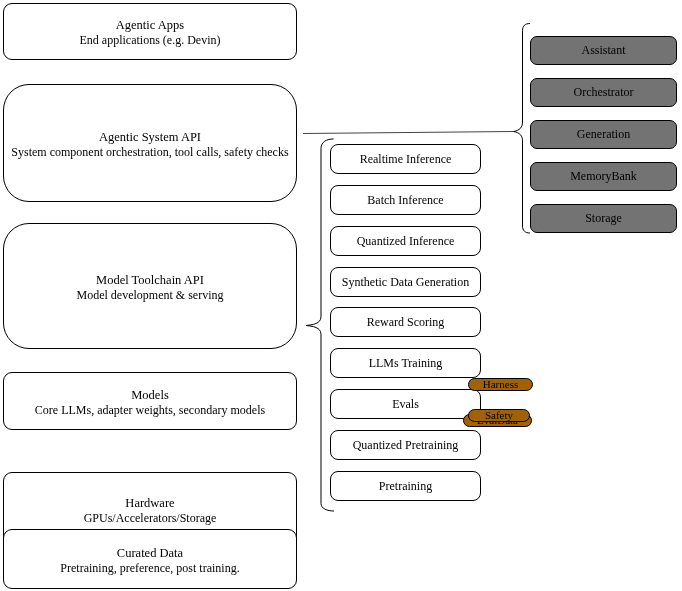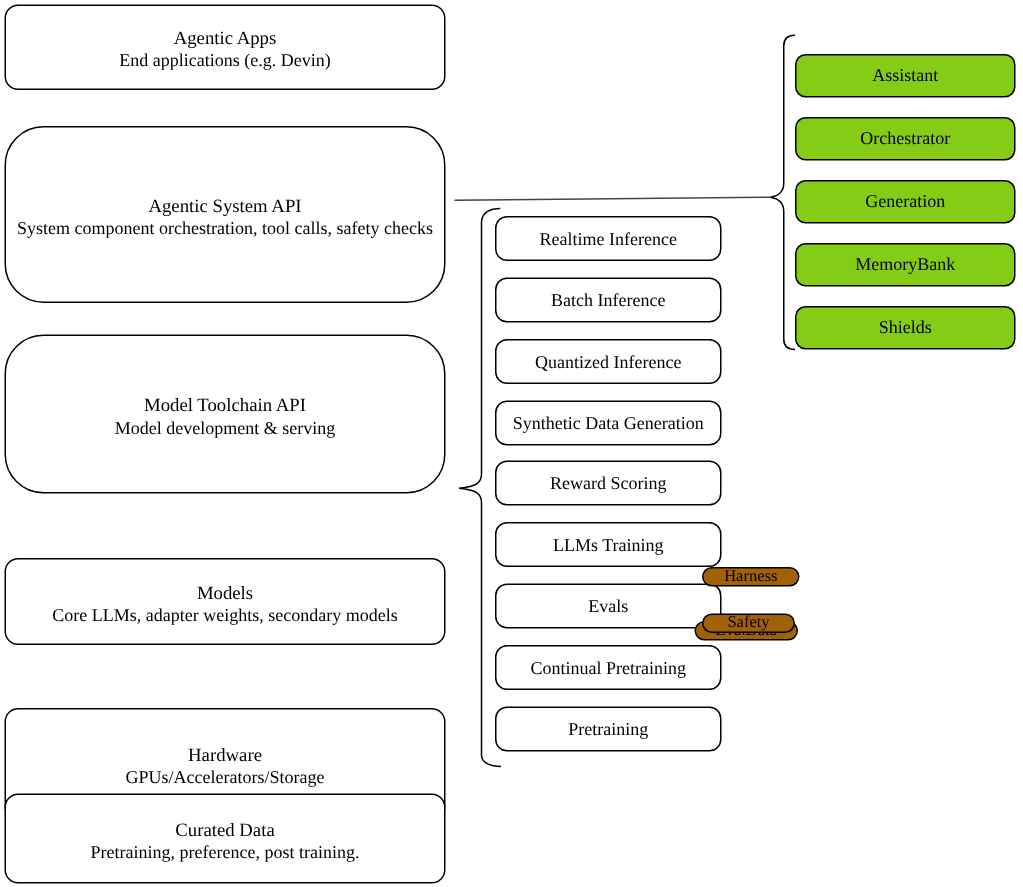--- a/index.html
+++ b/index.html
@@ -51,21 +51,21 @@
     white-space: nowrap;
   }
   .comp {
     position: absolute;
     left: 530px;
     width: 147px;
     height: 29px;
     box-sizing: border-box;
     border: 1.3px solid #000000;
     border-radius: 7px;
-    background: #84cc16;
+    background: #737373;
     display: flex;
     align-items: center;
     justify-content: center;
     font-size: 12px;
     white-space: nowrap;
   }
   .pill {
     position: absolute;
     height: 13px;
     box-sizing: border-box;
@@ -101,21 +101,21 @@
   </svg>
 
   <div class="layer r9" style="top:3px;height:57px">
     <div class="title">Agentic Apps</div>
     <div class="subtitle">End applications (e.g. Devin)</div>
   </div>
   <div class="layer r26" style="top:84px;height:118px">
     <div class="title">Agentic System API</div>
     <div class="subtitle">System component orchestration, tool calls, safety checks</div>
   </div>
-  <div class="layer r26" style="top:223px;height:106px">
+  <div class="layer r26" style="top:223px;height:126px">
     <div class="title">Model Toolchain API</div>
     <div class="subtitle">Model development &amp; serving</div>
   </div>
   <div class="layer r9" style="top:372px;height:58px">
     <div class="title">Models</div>
     <div class="subtitle">Core LLMs, adapter weights, secondary models</div>
   </div>
   <div class="layer r9" style="top:472px;height:75px">
     <div class="title">Hardware</div>
     <div class="subtitle">GPUs/Accelerators/Storage</div>
@@ -125,26 +125,26 @@
     <div class="subtitle">Pretraining, preference, post training.</div>
   </div>
 
   <div class="node" style="top:144px">Realtime Inference</div>
   <div class="node" style="top:185px">Batch Inference</div>
   <div class="node" style="top:226px">Quantized Inference</div>
   <div class="node" style="top:267px">Synthetic Data Generation</div>
   <div class="node" style="top:307px">Reward Scoring</div>
   <div class="node" style="top:348px">LLMs Training</div>
   <div class="node" style="top:389px">Evals</div>
-  <div class="node" style="top:430px">Continual Pretraining</div>
+  <div class="node" style="top:430px">Quantized Pretraining</div>
   <div class="node" style="top:471px">Pretraining</div>
 
   <div class="pill" style="top:378px;left:468px;width:65px">Harness</div>
   <div class="pill" style="top:414px;left:463px;width:69px">EvalData</div>
   <div class="pill" style="top:409px;left:468px;width:62px">Safety</div>
 
   <div class="comp" style="top:36px">Assistant</div>
   <div class="comp" style="top:78px">Orchestrator</div>
   <div class="comp" style="top:120px">Generation</div>
   <div class="comp" style="top:162px">MemoryBank</div>
-  <div class="comp" style="top:204px">Shields</div>
+  <div class="comp" style="top:204px">Storage</div>
 
 </div>
 
 </body></html>

